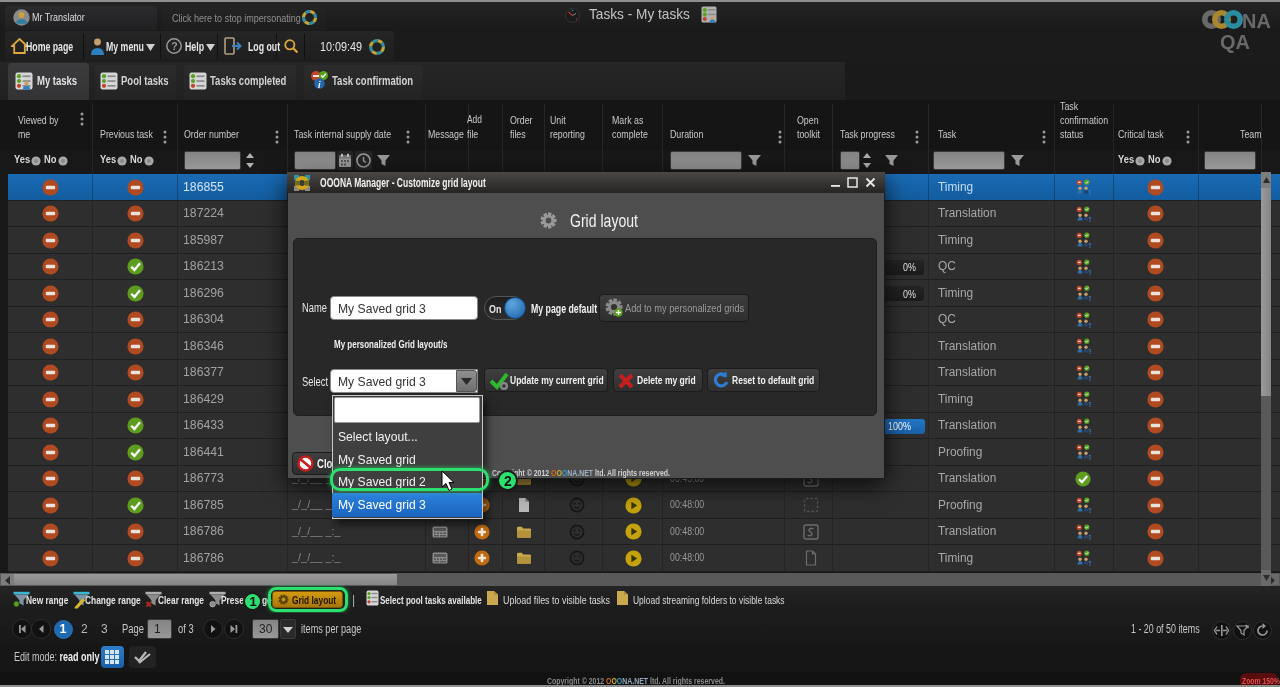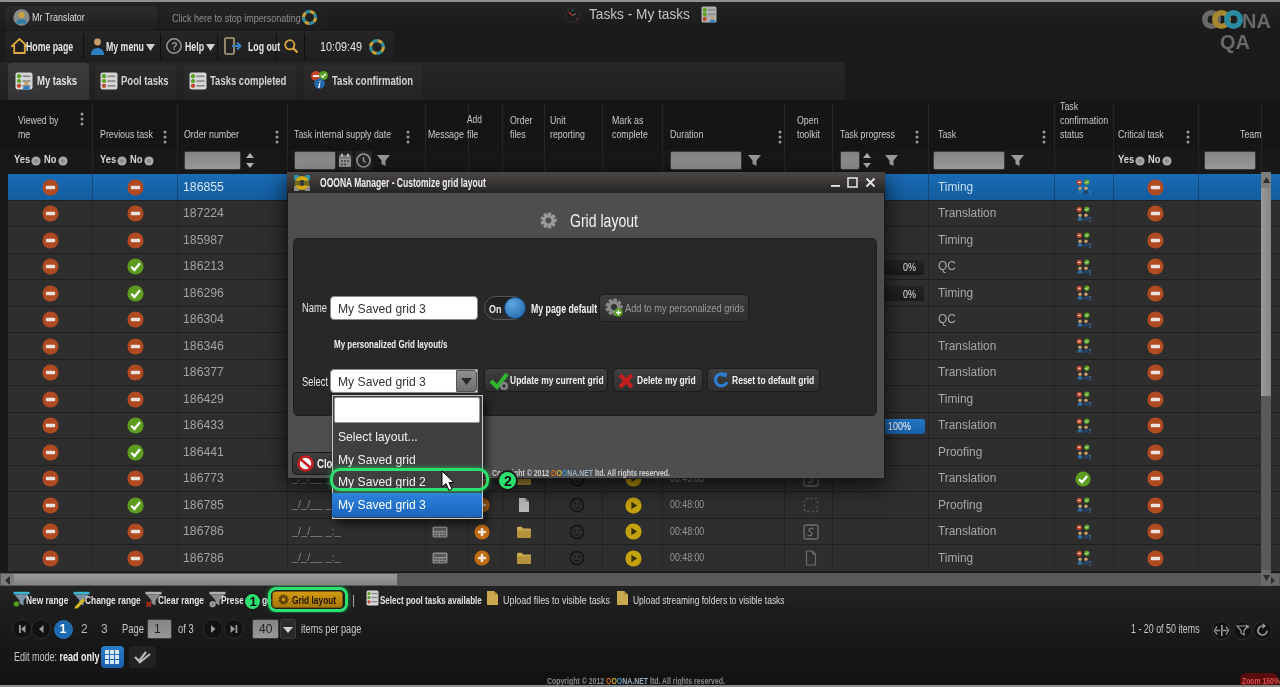--- a/index.html
+++ b/index.html
@@ -1535,21 +1535,21 @@
 <svg class="abs" style="left:203.0px;top:619.0px;" width="20" height="20" viewBox="0 0 20 20">
       <circle cx="10.0" cy="10.0" r="9.5" fill="#111" stroke="#333" stroke-width="0.8"></circle>
       <path d="M8 6 L12.5 10 L8 14 Z" fill="#999"></path>
     </svg>
 <svg class="abs" style="left:224.0px;top:619.0px;" width="20" height="20" viewBox="0 0 20 20">
       <circle cx="10.0" cy="10.0" r="9.5" fill="#111" stroke="#333" stroke-width="0.8"></circle>
       <path d="M6.5 6 L11 10 L6.5 14 Z" fill="#999"></path>
       <rect x="11.5" y="6" width="1.8" height="8" fill="#999"></rect>
     </svg>
 <div class="abs" style="left:252px;top:619px;width:27px;height:20px;background:linear-gradient(#848484,#989898);border:1px solid #3a3a3a;border-radius:2px"></div>
-<div class="txt" style="left:259px;top:622px;font-size:12px;color:#222;font-weight:normal;">40</div>
+<div class="txt" style="left:259px;top:622px;font-size:12px;color:#222;font-weight:normal;">30</div>
 <div class="abs" style="left:280px;top:619px;width:16px;height:20px;background:#2a2a2a;border:1px solid #3a3a3a;border-radius:2px"></div>
 <svg class="abs" style="left:283px;top:627px;" width="10" height="6" viewBox="0 0 10 6">
       <path d="M0 0 H10 L5 6 Z" fill="#d0d0d0"></path>
     </svg>
 <div class="txt" style="left:301px;top:622px;font-size:12px;color:#c8c8c8;font-weight:normal;"><span style="transform:scaleX(0.76)">items per page</span></div>
 <div class="txt" style="left:1131px;top:622px;font-size:12px;color:#c8c8c8;font-weight:normal;"><span style="transform:scaleX(0.74)">1 - 20 of 50 items</span></div>
 <svg class="abs" style="left:1211.5px;top:620.5px;" width="19" height="19" viewBox="0 0 19 19">
       <circle cx="9.5" cy="9.5" r="9.0" fill="#111" stroke="#333" stroke-width="0.8"></circle>
       <path d="M5 5.5 L2.5 9.5 L5 13.5" stroke="#999" stroke-width="1.4" fill="none"></path>
       <path d="M14 5.5 L16.5 9.5 L14 13.5" stroke="#999" stroke-width="1.4" fill="none"></path>

